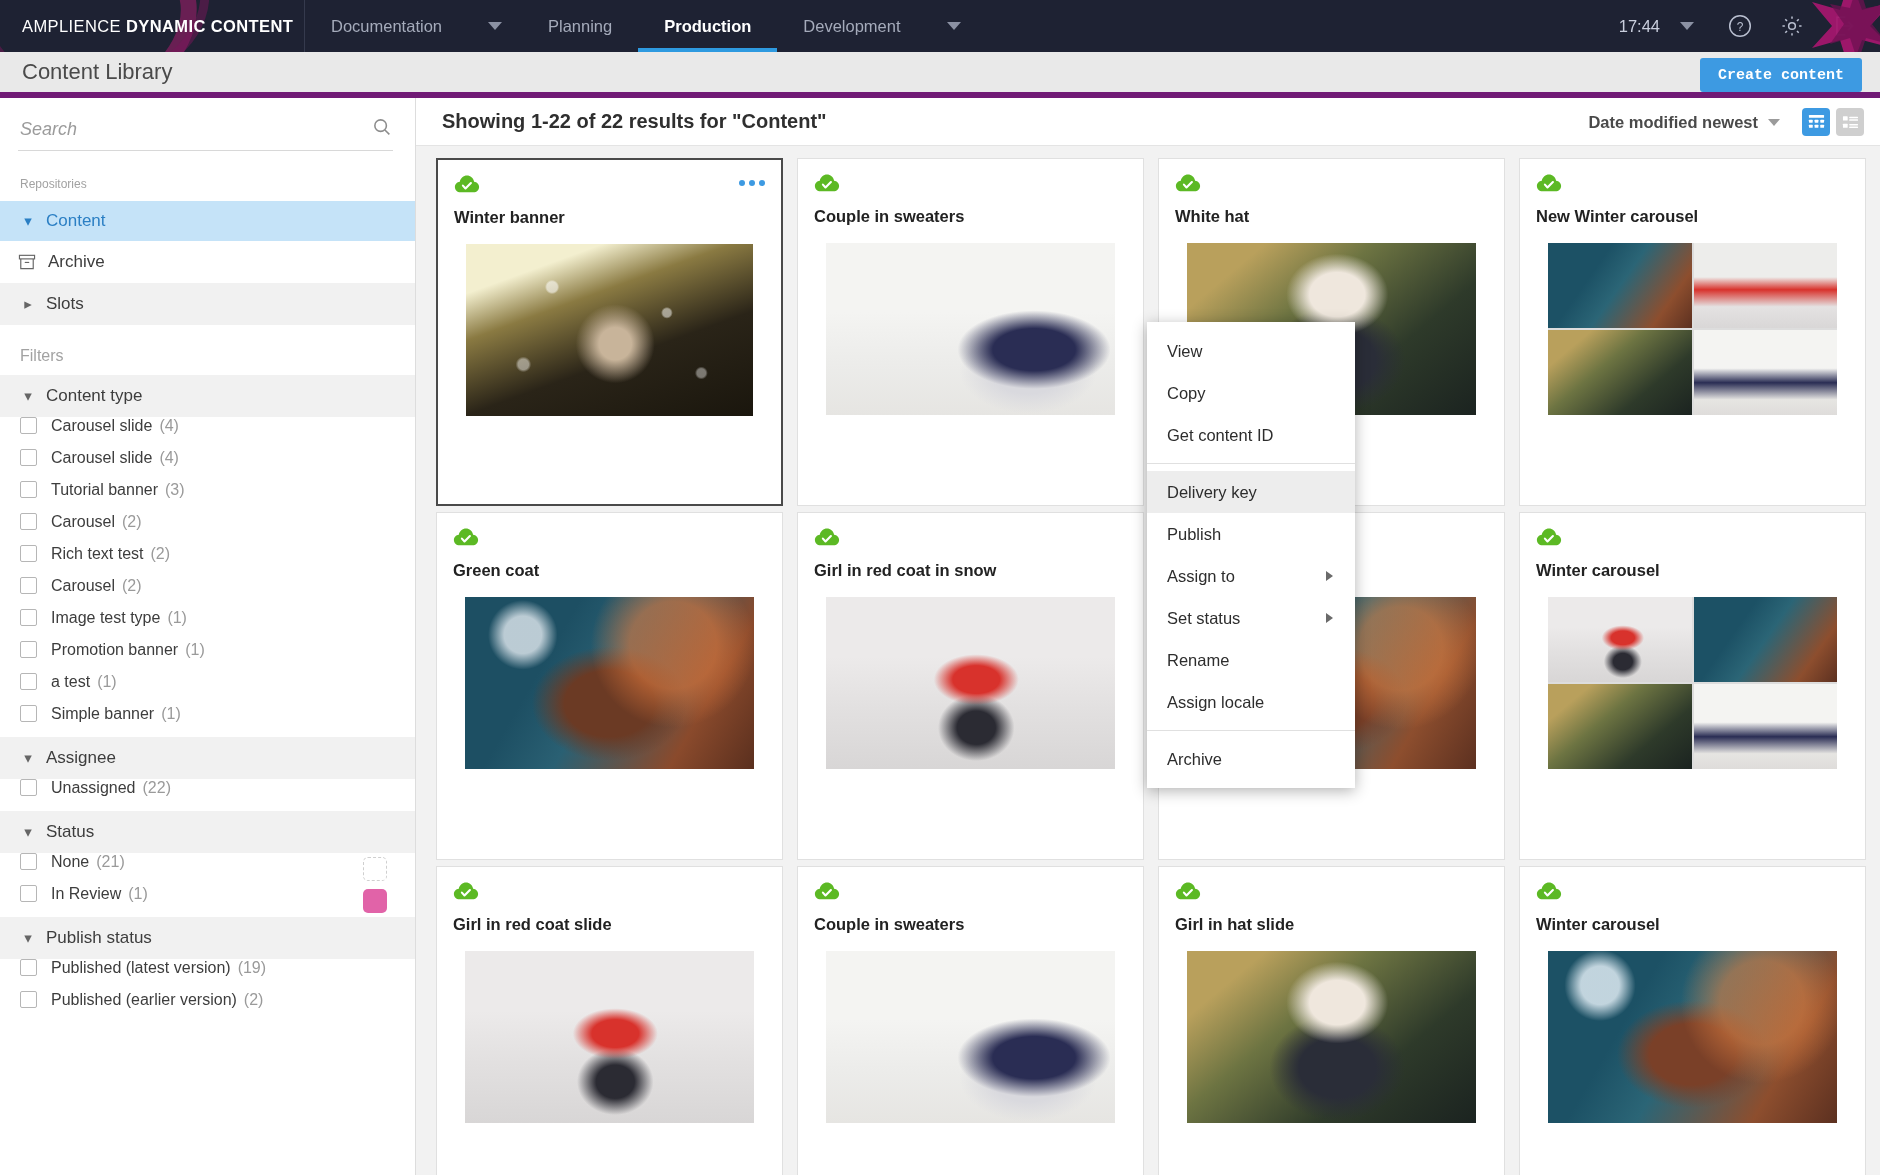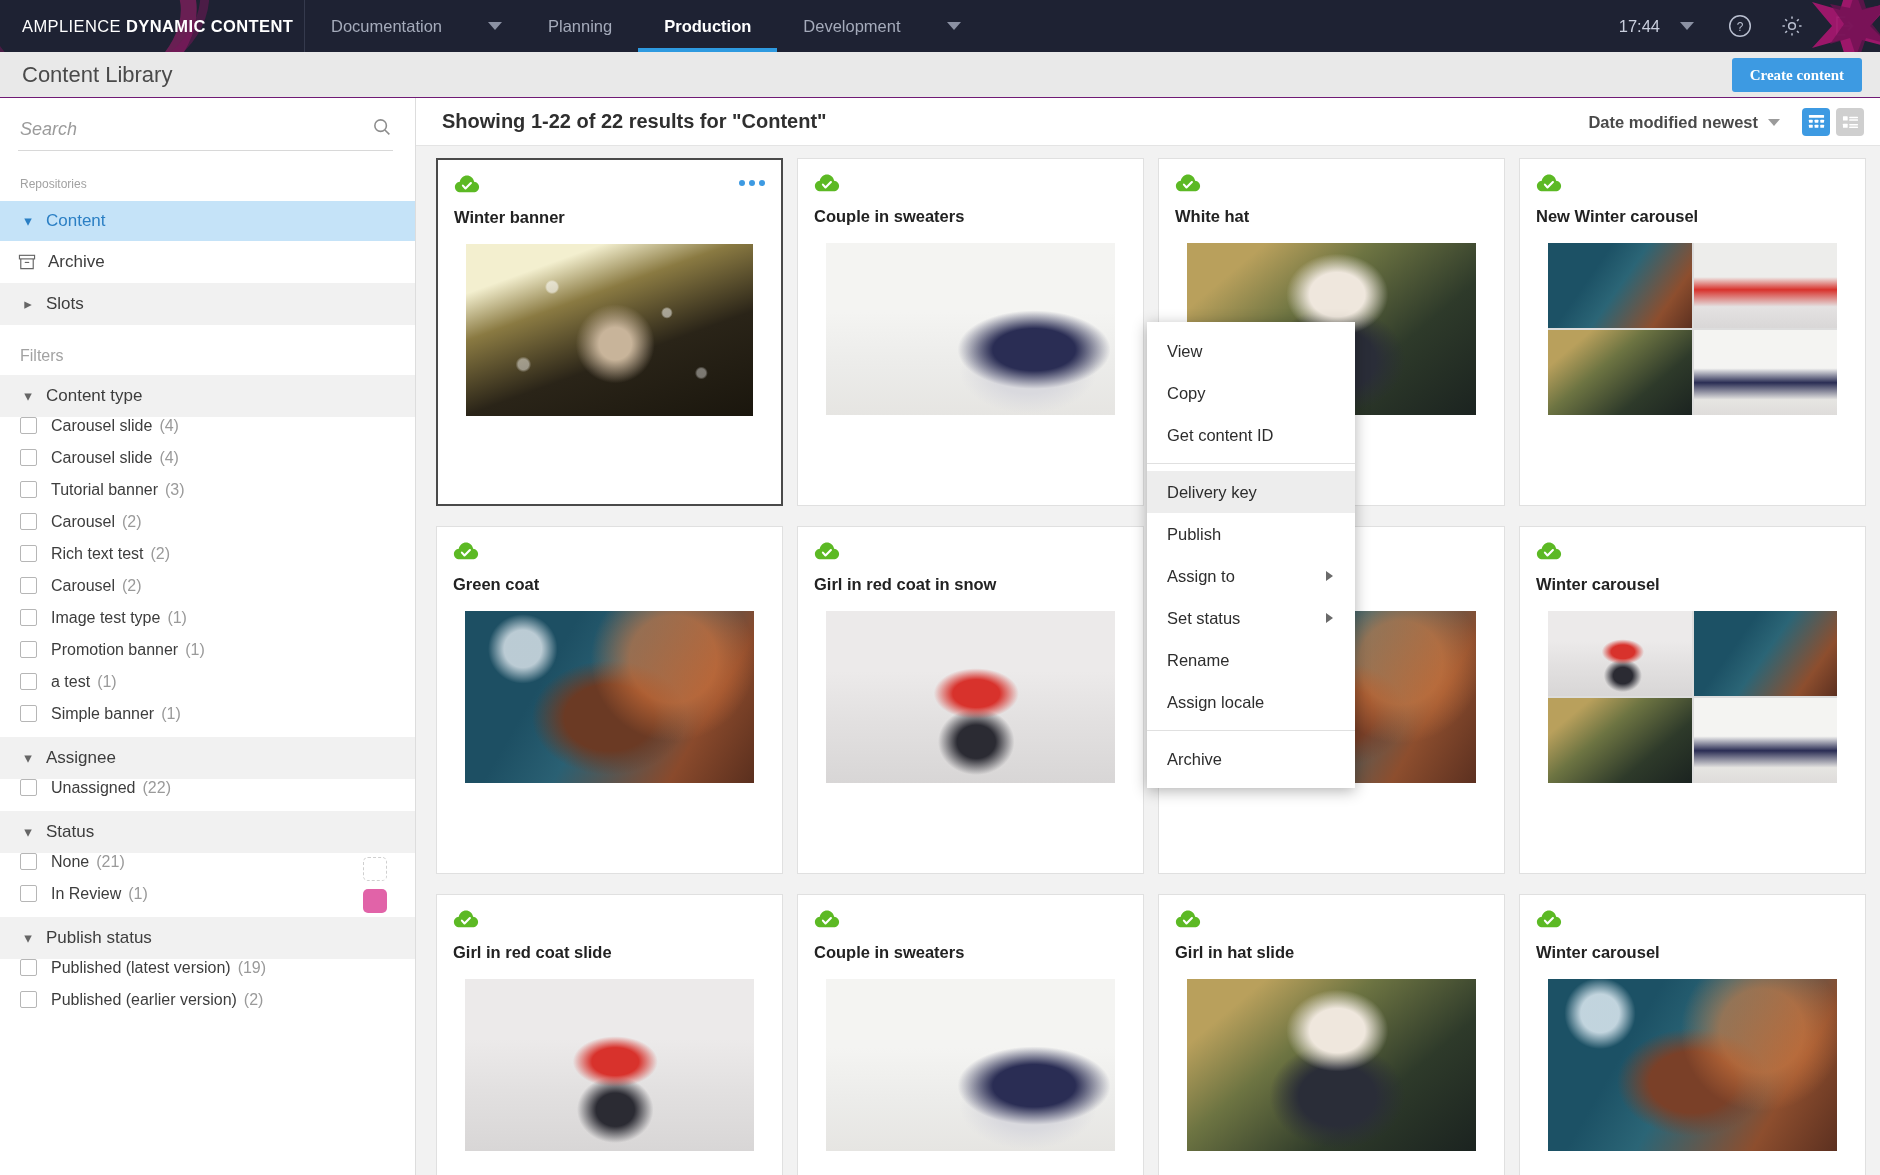--- a/index.html
+++ b/index.html
@@ -82,32 +82,32 @@
     position: absolute; right: -10px; top: -12px;
     width: 90px; height: 76px; overflow: hidden; pointer-events:none;
   }
 
   
   .subheader {
     position: absolute; top: 52px; left: 0;
     width: 1880px; height: 46px;
     background: #e9e9e9;
     display: flex; align-items: center;
-    border-bottom: 1px solid #701a75;
+    border-bottom: 6px solid #701a75;
   }
   .page-title {
     margin-left: 22px; font-size: 22px; color: #4a4a4a; font-weight: normal;
   }
   .create-btn {
     position: absolute; right: 18px; top: 6px;
     background: #3d9ae2; color: #fff;
     border: none; border-radius: 3px;
     height: 34px; padding: 0 18px;
     font-size: 15px; font-weight: bold;
-    font-family: Liberation Serif, serif;
+    font-family: Liberation Mono, monospace;
     cursor: pointer;
   }
 
   
   .body-area {
     position: absolute; top: 98px; left: 0;
     width: 1880px; height: 1077px;
     display: flex;
   }
 
@@ -214,21 +214,21 @@
     margin-left: 6px; cursor: pointer;
   }
   .viewbtn.active { background: #3d9ae2; }
   .viewbtn.inactive { background: #cfcfcf; }
 
   .grid {
     position: absolute; top: 48px; left: 0; right: 0; bottom: 0;
     padding: 12px 14px 0 20px;
     display: grid;
     grid-template-columns: repeat(4, 1fr);
-    gap: 20px 14px;
+    gap: 6px 14px;
     align-content: start;
     overflow: hidden;
   }
   .card {
     background: #fff;
     border: 1px solid #e0e0e0;
     height: 348px;
     position: relative;
     overflow: hidden;
   }

